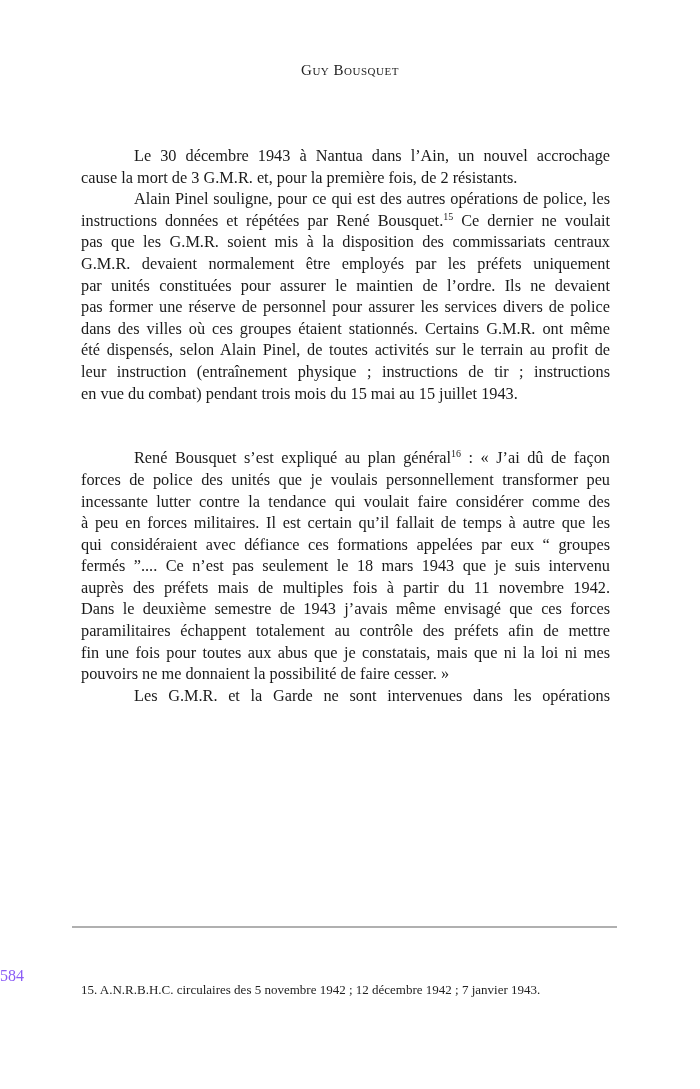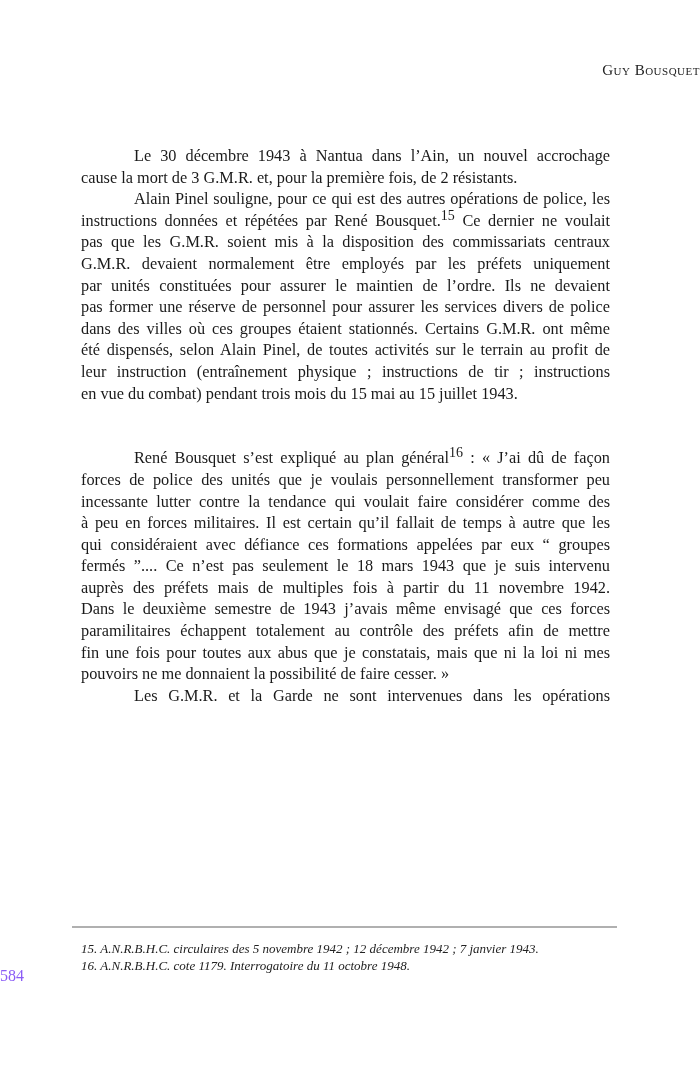--- a/index.html
+++ b/index.html
@@ -1,26 +1,26 @@
 <!DOCTYPE html>
 <html><head>
 <meta charset="utf-8">
 <style>
   html, body { margin: 0; padding: 0; background: #ffffff; }
   body { width: 700px; height: 1089px; position: relative; overflow: hidden; }
   .page { position: absolute; left: 0; top: 0; width: 700px; height: 1089px; background: #ffffff; color: #1a1a1a; font-family: "Liberation Serif", "DejaVu Serif", serif; }
-  .running-head { position: absolute; top: 62px; left: 0; width: 700px; text-align: right; font-size: 15px; font-variant: small-caps; letter-spacing: 0.5px; color: #222; }
+  .running-head { position: absolute; top: 62px; left: 0; width: 700px; text-align: center; font-size: 15px; font-variant: small-caps; letter-spacing: 0.5px; color: #222; }
   .body-text { position: absolute; left: 81px; top: 145px; width: 529px; font-size: 16.3px; line-height: 21.6px; text-align: justify; }
   .line { display: block; white-space: nowrap; height: 21.6px; text-align: justify; text-align-last: justify; }
   .line.last { text-align-last: left; }
   .line.indent { padding-left: 53px; }
   .gap { display: block; height: 21.6px; }
-  sup { font-size: 14px; line-height: 0; vertical-align: 6px; }
+  sup { font-size: 10px; line-height: 0; vertical-align: 6px; }
   .footnote-rule { position: absolute; left: 72px; top: 926px; width: 545px; height: 2px; background: #b0b0b0; }
-  .footnotes { position: absolute; left: 81px; top: 940px; width: 529px; font-size: 13px; line-height: 17px; font-style: italic; color: #222; }
+  .footnotes { position: absolute; left: 81px; top: 981px; width: 529px; font-size: 13px; line-height: 17px; color: #222; }
   .footnote { display: block; white-space: nowrap; }
   .page-number { position: absolute; top: 967px; left: 0; width: 700px; text-align: left; font-size: 16px; color: #8b5cf6; }
 </style>
 </head>
 <body>
 
 <div class="page">
   <div class="running-head">Guy Bousquet</div>
 
   <div class="body-text">
@@ -63,17 +63,16 @@
 
     <div>
       <span class="line indent">Les G.M.R. et la Garde ne sont intervenues dans les opérations</span>
     </div>
   </div>
 
   <div class="footnote-rule"></div>
 
   <div class="footnotes">
     <span class="footnote"><span>15.</span> <span>A.N.R.B.H.C. circulaires des 5 novembre 1942 ; 12 décembre 1942 ; 7 janvier 1943.</span></span>
-    <span class="footnote"><span>16.</span> <span>A.N.R.B.H.C. cote 1179. Interrogatoire du 11 octobre 1948.</span></span>
   </div>
 
   <div class="page-number">584</div>
 </div>
 
 </body></html>

